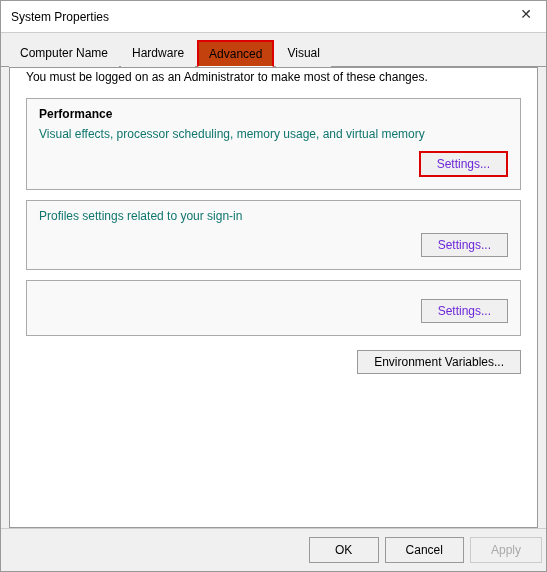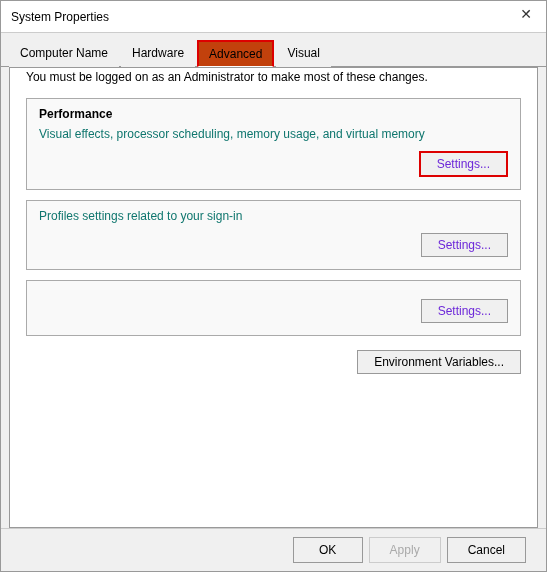--- a/index.html
+++ b/index.html
@@ -133,21 +133,21 @@
       background: #f0f0f0;
       border: 1px solid #999;
       cursor: pointer;
       min-width: 140px;
       color: #000;
     }
     .bottom-bar {
       display: flex;
       justify-content: flex-end;
       align-items: center;
-      padding: 8px 20px;
+      padding: 8px 4px;
       gap: 6px;
       background: #f0f0f0;
       border-top: 1px solid #ccc;
     }
     .bottom-btn {
       padding: 5px 20px;
       font-size: 12px;
       background: #f0f0f0;
       border: 1px solid #999;
       cursor: pointer;
@@ -211,16 +211,16 @@
       </div>
     </div>
 
     <div class="env-btn-row">
       <button class="env-btn">Environment Variables...</button>
     </div>
   </div>
 
   <div class="bottom-bar">
     <button class="bottom-btn">OK</button>
+    <button class="bottom-btn">Cancel</button>
     <button class="bottom-btn disabled">Apply</button>
-    <button class="bottom-btn">Cancel</button>
   </div>
 </div>
 
 </body></html>

